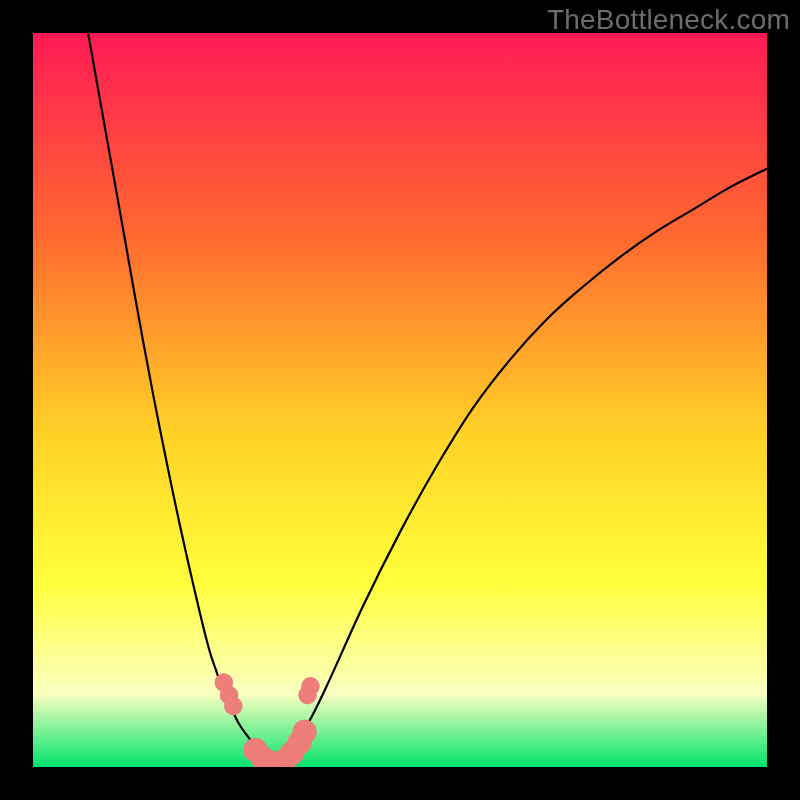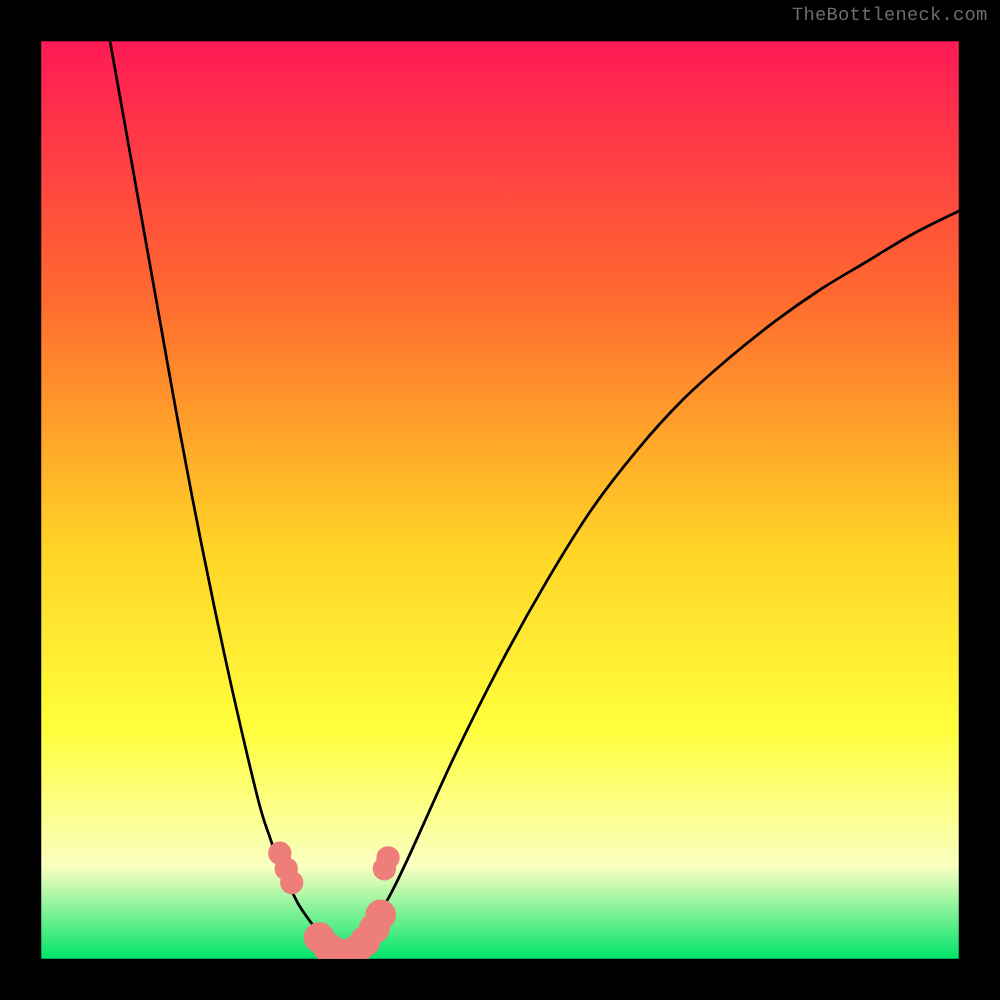--- a/index.html
+++ b/index.html
@@ -15,22 +15,22 @@
     left: 0;
     top: 0;
     width: 800px;
     height: 800px;
     background: #000;
   }
   .watermark {
     position: absolute;
     top: 4px;
     right: 10px;
-    font-family: Liberation Mono, monospace;
-    font-size: 15px;
+    font-family: Liberation Sans, sans-serif;
+    font-size: 28px;
     font-weight: 500;
     color: #6c6c6c;
     letter-spacing: 0.2px;
   }
   svg {
     position: absolute;
     left: 0;
     top: 0;
   }
 </style>

